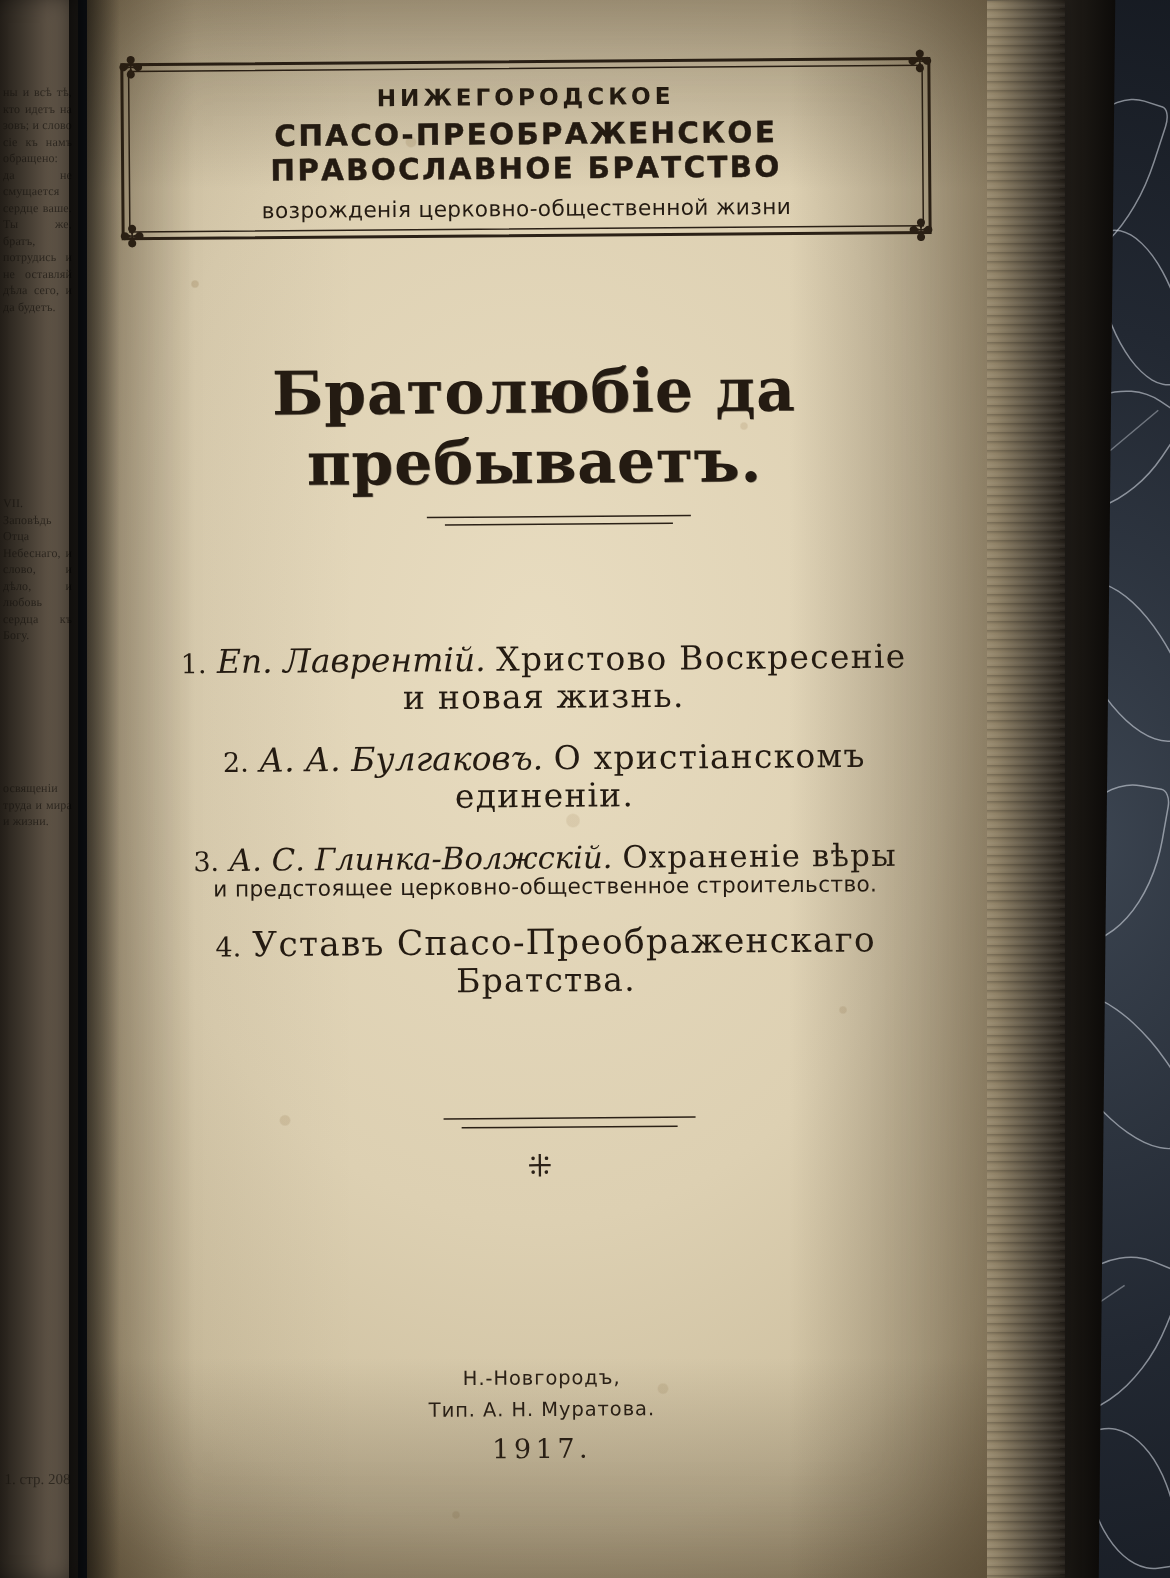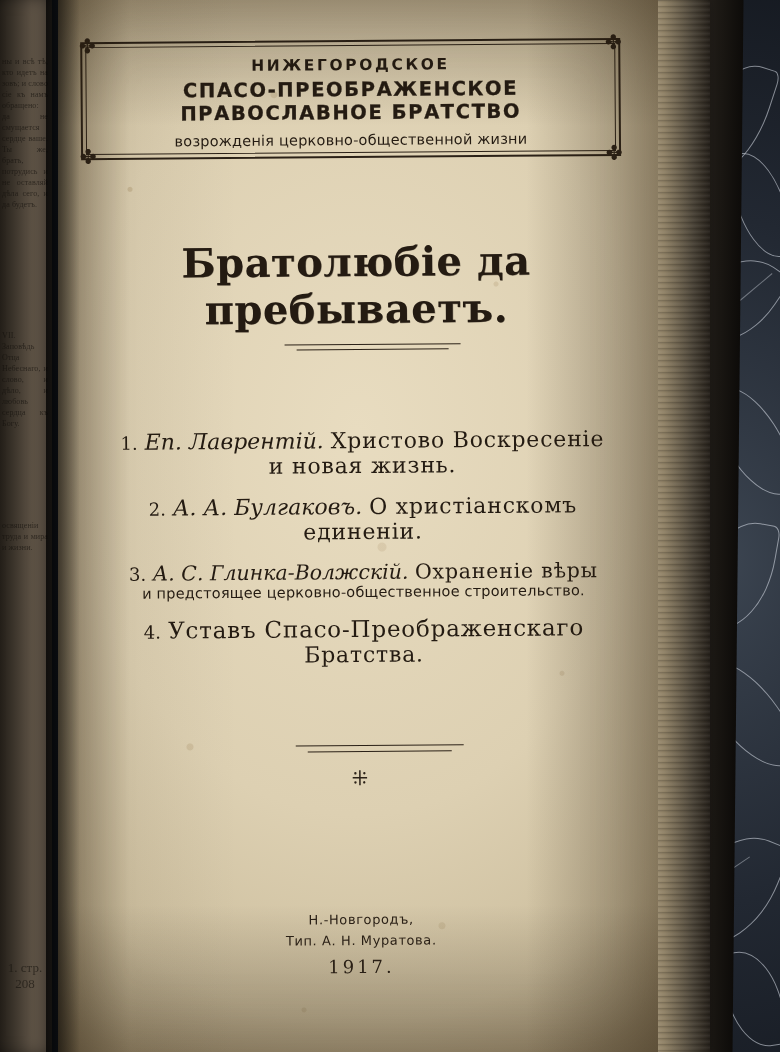--- a/index.html
+++ b/index.html
@@ -272,21 +272,21 @@
     letter-spacing: 3px;
     margin-top: 8px;
     font-family: "DejaVu Serif", serif;
   }
 
   
   .left-caption {
     position: absolute;
     left: 3px; bottom: 60px;
     width: 44px;
-    font-size: 13px;
+    font-size: 10px;
     color: #14110c;
     opacity: 0.6;
     text-align: center;
   }
 </style>
 </head>
 <body>
 
 <div id="page">
 

